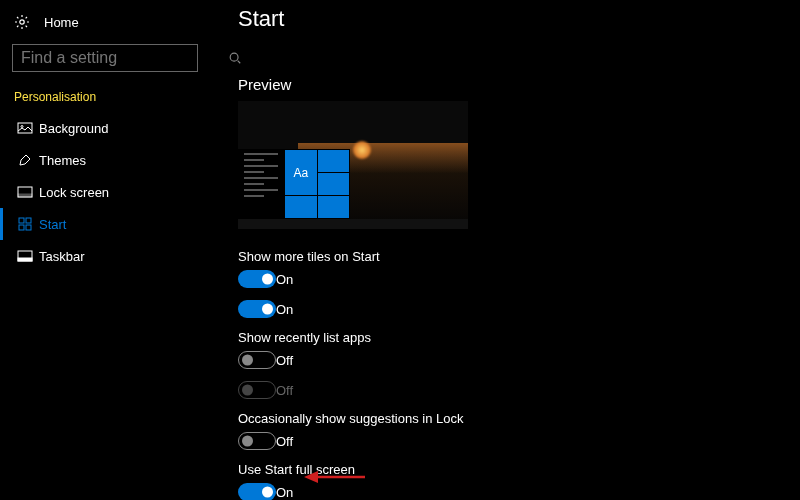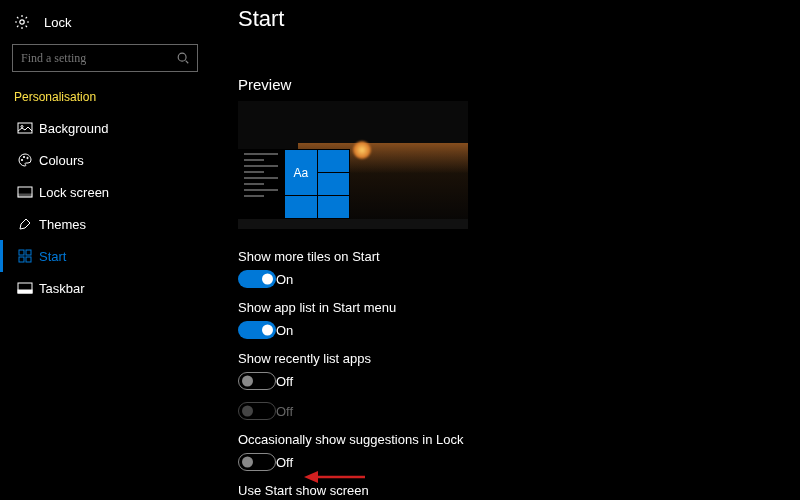--- a/index.html
+++ b/index.html
@@ -37,22 +37,21 @@
     color: #aaa;
     font-size: 12px;
     background: #000;
   }
   .search-box input {
     flex: 1;
     background: transparent;
     border: none;
     outline: none;
     color: #f0abfc;
-    font-size: 12px;
-    font-family: Liberation Serif, serif;
+    font-size: 16px;
   }
   .section-header {
     color: #fde047;
     font-size: 12px;
     padding: 4px 14px 8px 14px;
   }
   .nav-item {
     display: flex;
     align-items: center;
     gap: 6px;
@@ -196,21 +195,21 @@
 <body>
 
 <div class="sidebar">
   <div class="home-row">
     <span class="icon">
       <svg viewBox="0 0 16 16" width="16" height="16" fill="none" stroke="#fff" stroke-width="1.2">
         <circle cx="8" cy="8" r="2.2"></circle>
         <path d="M8 1v2M8 13v2M1 8h2M13 8h2M3 3l1.4 1.4M11.6 11.6L13 13M13 3l-1.4 1.4M4.4 11.6L3 13"></path>
       </svg>
     </span>
-    <span>Lock</span>
+    <span>Home</span>
   </div>
 
   <div class="search-box">
     <input type="text" placeholder="Find a setting" style="">
     <span class="icon">
       <svg viewBox="0 0 16 16" width="14" height="14" fill="none" stroke="#888" stroke-width="1.3">
         <circle cx="7" cy="7" r="4.5"></circle>
           <path d="M11 11l3 3"></path>
       </svg>
     </span>
@@ -224,45 +223,34 @@
           <rect x="1" y="3" width="14" height="10"></rect>
           <circle cx="5" cy="6.5" r="1"></circle>
           <path d="M1 11l4-3 3 2 3-3 4 4"></path>
         </svg>
     </span>
     <span>Background</span>
   </div>
   <div class="nav-item">
     <span class="icon">
       <svg viewBox="0 0 16 16" width="16" height="16" fill="none" stroke="#fff" stroke-width="1">
-          <path d="M8 2a6 6 0 1 0 0 12c1 0 1-1 .3-1.6-.6-.6-.3-1.4.6-1.4H11a3 3 0 0 0 3-3c0-3.3-2.7-6-6-6z"></path>
-          <circle cx="5" cy="8" r=".7" fill="#fff"></circle>
-          <circle cx="7" cy="5" r=".7" fill="#fff"></circle>
-          <circle cx="10.5" cy="6" r=".7" fill="#fff"></circle>
-        </svg>
-    </span>
-    <span>Colours</span>
+          <path d="M3 13l1-5 5-5 4 4-5 5-5 1z"></path>
+          <path d="M9 3l4 4"></path>
+        </svg>
+    </span>
+    <span>Themes</span>
   </div>
   <div class="nav-item">
     <span class="icon">
       <svg viewBox="0 0 16 16" width="16" height="16" fill="none" stroke="#fff" stroke-width="1">
           <rect x="1" y="3" width="14" height="10"></rect>
           <rect x="1" y="10" width="14" height="3" fill="#fff" opacity="0.3"></rect>
         </svg>
     </span>
     <span>Lock screen</span>
-  </div>
-  <div class="nav-item">
-    <span class="icon">
-      <svg viewBox="0 0 16 16" width="16" height="16" fill="none" stroke="#fff" stroke-width="1">
-          <path d="M3 13l1-5 5-5 4 4-5 5-5 1z"></path>
-          <path d="M9 3l4 4"></path>
-        </svg>
-    </span>
-    <span>Themes</span>
   </div>
   <div class="nav-item selected">
     <span class="icon">
       <svg viewBox="0 0 16 16" width="16" height="16" fill="none" stroke="#0078d7" stroke-width="1">
           <rect x="2" y="2" width="5" height="5"></rect>
           <rect x="9" y="2" width="5" height="5"></rect>
           <rect x="2" y="9" width="5" height="5"></rect>
           <rect x="9" y="9" width="5" height="5"></rect>
         </svg>
     </span>
@@ -312,21 +300,20 @@
       <div class="setting">
         <div class="setting-label">Show more tiles on Start</div>
         <div class="toggle-row">
           <div class="toggle on">
             <div class="knob"></div>
           </div>
           <span class="toggle-state">On</span>
         </div>
       </div>
       <div class="setting">
-        <div class="setting-label">Show app list in Start menu</div>
         <div class="toggle-row">
           <div class="toggle on">
             <div class="knob"></div>
           </div>
           <span class="toggle-state">On</span>
         </div>
       </div>
       <div class="setting">
         <div class="setting-label">Show recently list apps</div>
         <div class="toggle-row">
@@ -347,21 +334,21 @@
       <div class="setting">
         <div class="setting-label">Occasionally show suggestions in Lock</div>
         <div class="toggle-row">
           <div class="toggle off">
             <div class="knob"></div>
           </div>
           <span class="toggle-state">Off</span>
         </div>
       </div>
       <div class="setting">
-        <div class="setting-label">Use Start show screen</div>
+        <div class="setting-label">Use Start full screen</div>
         <div class="toggle-row">
           <div class="toggle on">
             <div class="knob"></div>
           </div>
           <span class="toggle-state">On</span>
         </div>
       </div>
     </div>
 
   <svg class="arrow-annot" style="left:90px; top:465px;" width="70" height="24">

